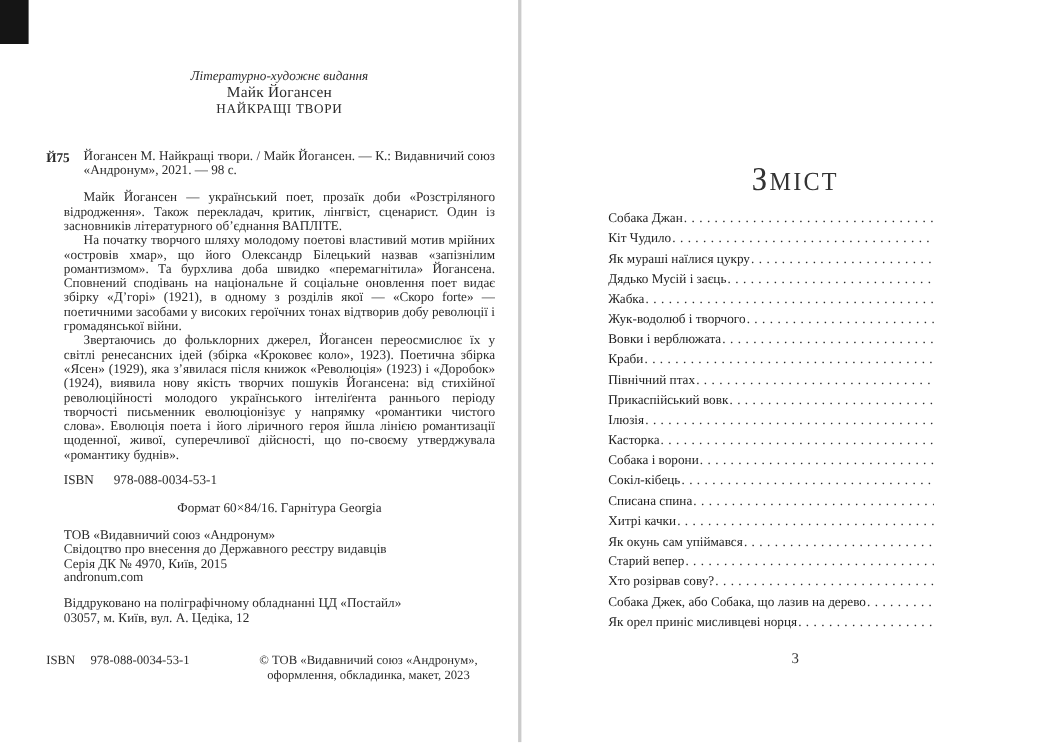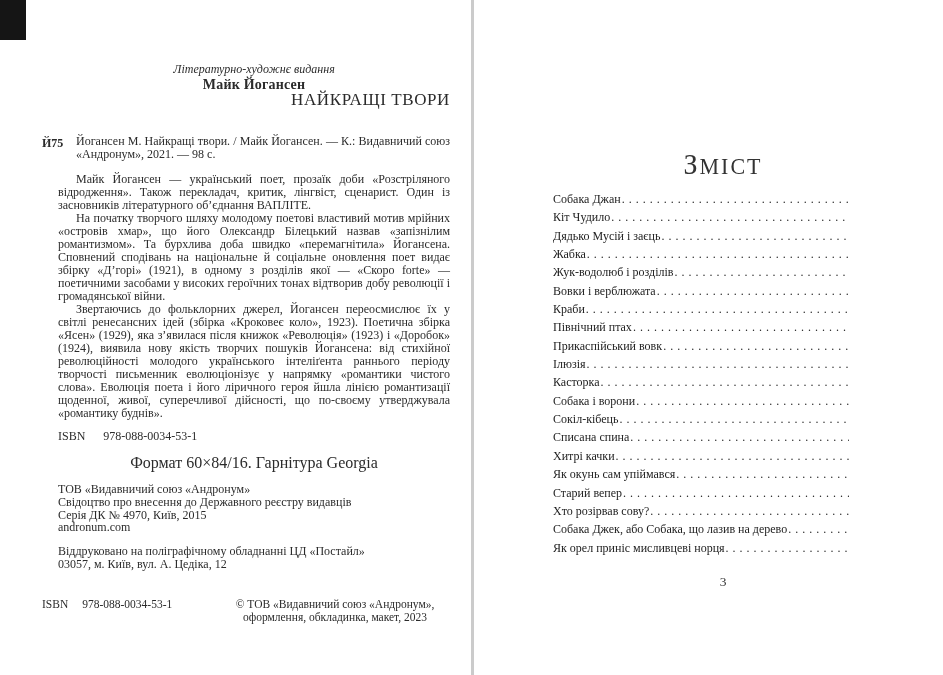--- a/index.html
+++ b/index.html
@@ -7,33 +7,33 @@
     position:relative; width:849px; height:675px; background:#ffffff; overflow:hidden;
     font-family:"Liberation Serif","DejaVu Serif",serif; color:#2b2b2b;
   }
   .corner-mark { position:absolute; left:0; top:0; width:26px; height:40px; background:#151515; }
   .divider { position:absolute; left:471px; top:0; width:3px; height:675px; background:#cbcbcb; }
 
   
   .page-left { position:absolute; left:58px; top:62px; width:392px; }
   .front-heading { text-align:center; }
   .edition-note { font-style:italic; font-size:12px; line-height:15px; }
-  .author { font-weight:bold; font-size:14px; line-height:15px; letter-spacing:0.2px; }
-  .book-title { font-size:17px; line-height:15px; letter-spacing:0.6px;text-align:right; }
+  .author { font-weight:normal; font-size:14px; line-height:15px; letter-spacing:0.2px; }
+  .book-title { font-size:12px; line-height:15px; letter-spacing:0.6px; }
 
   .catalog { display:flex; margin-top:28px; margin-left:-16px; }
   .catalog-code { font-weight:bold; font-size:12px; width:34px; flex-shrink:0; padding-top:1px; }
   .catalog-entry { font-size:12px; line-height:13px; text-align:justify; flex:1; }
 
   .annotation { margin-top:12px; }
   .annotation p { margin:0; font-size:12px; line-height:13px; text-align:justify; text-indent:18px; }
 
   .isbn-line { margin-top:9px; font-size:12px; }
   .isbn-line .isbn-num { margin-left:18px; }
-  .format-line { margin-top:10px; text-align:center; font-size:16px; }
+  .format-line { margin-top:10px; text-align:center; font-size:12px; }
 
   .publisher-block, .print-block { margin-top:11px; font-size:12px; line-height:12.8px; }
   .publisher-block div, .print-block div { white-space:nowrap; }
 
   .footer { display:flex; margin-top:27px; margin-left:-16px; align-items:flex-start; }
   .footer-isbn { font-size:11.5px; width:178px; flex-shrink:0; white-space:nowrap; }
   .footer-isbn .isbn-num { margin-left:14px; }
   .footer-copyright { flex:1; text-align:center; font-size:11.5px; line-height:12.8px; }
 
   
@@ -118,35 +118,40 @@
           <span class="toc-dots"></span>
           <span class="toc-page">5</span>
         </div>
 
         <div class="toc-row">
           <span class="toc-title">Кіт Чудило</span>
           <span class="toc-dots"></span>
           <span class="toc-page">15</span>
         </div>
 
+        <div class="toc-row">
+          <span class="toc-title">Як мураші наїлися цукру</span>
+          <span class="toc-dots"></span>
+          <span class="toc-page">17</span>
+        </div>
 
         <div class="toc-row">
           <span class="toc-title">Дядько Мусій і заєць</span>
           <span class="toc-dots"></span>
           <span class="toc-page">19</span>
         </div>
 
         <div class="toc-row">
           <span class="toc-title">Жабка</span>
           <span class="toc-dots"></span>
           <span class="toc-page">33</span>
         </div>
 
         <div class="toc-row">
-          <span class="toc-title">Жук-водолюб і розділів</span>
+          <span class="toc-title">Жук-водолюб і творчого</span>
           <span class="toc-dots"></span>
           <span class="toc-page">54</span>
         </div>
 
         <div class="toc-row">
           <span class="toc-title">Вовки і верблюжата</span>
           <span class="toc-dots"></span>
           <span class="toc-page">35</span>
         </div>
 

